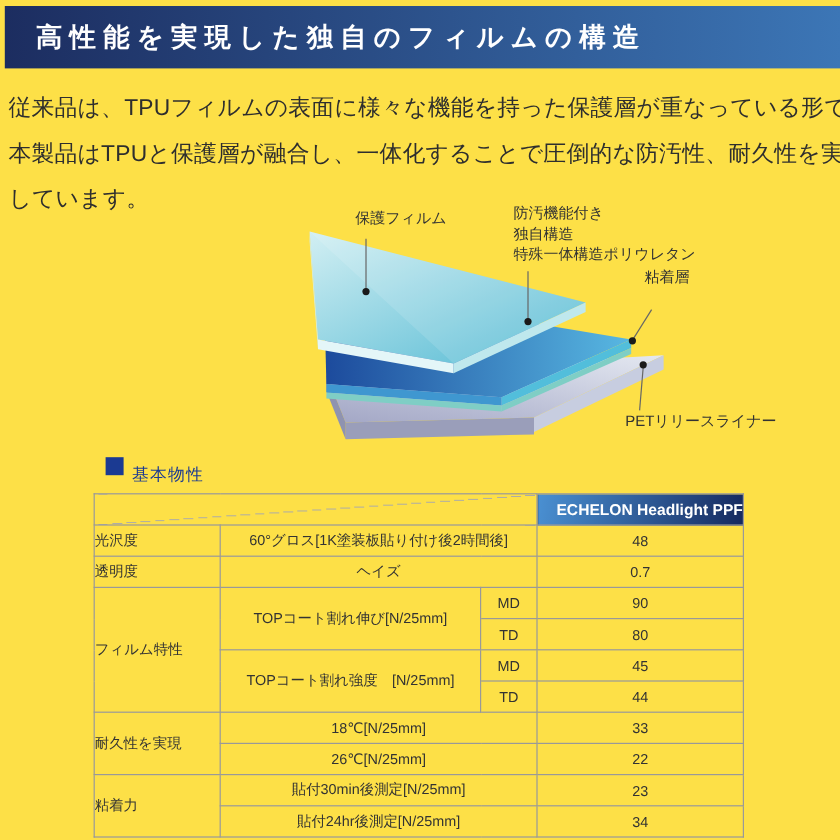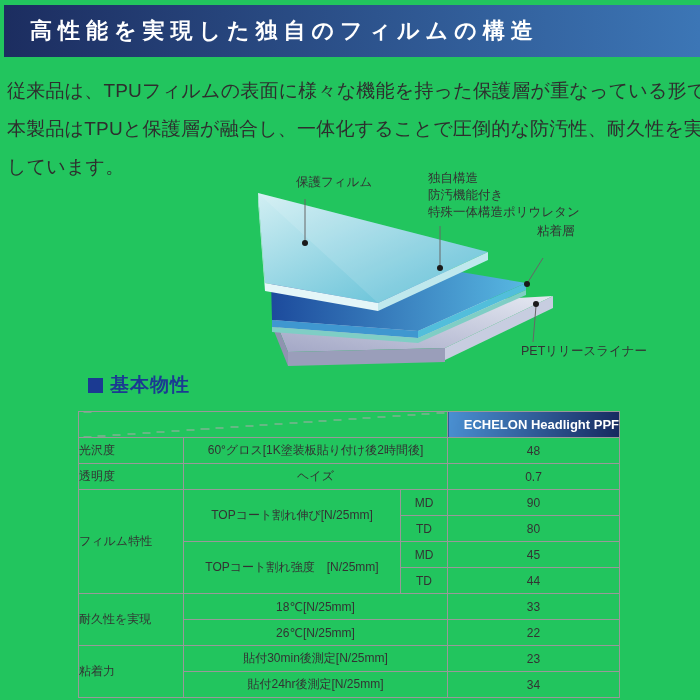--- a/index.html
+++ b/index.html
@@ -1,17 +1,17 @@
 <!DOCTYPE html>
 <html><head>
 <meta charset="utf-8">
 <style>
   html,body{margin:0;padding:0;background:#fff;}
   .page{
-    position:relative;width:700px;height:700px;background:#22c55e;overflow:hidden;
+    position:relative;width:700px;height:700px;background:#fde047;overflow:hidden;
     font-family:"Liberation Sans","DejaVu Sans",sans-serif;color:#333;
   }
   
   .header{
     position:absolute;left:4px;top:5px;right:0;height:52px;
     display:flex;align-items:center;
     background:linear-gradient(90deg,#1c2d60,#3c76b6);
   }
   .header-title{
     color:#fff;font-family:"DejaVu Serif","Liberation Serif",serif;
@@ -20,21 +20,21 @@
   
   .intro{position:absolute;left:7px;top:72px;width:690px;}
   .intro div{font-size:19px;line-height:38px;color:#2e2e2e;letter-spacing:.2px;white-space:nowrap;}
   
   .diagram{position:absolute;left:235px;top:170px;width:450px;height:205px;}
   .diagram svg{position:absolute;left:0;top:0;}
   .dlabel{position:absolute;font-size:12.5px;color:#333;line-height:17px;white-space:nowrap;}
   
   .section-title{position:absolute;left:88px;top:372px;display:flex;align-items:center;}
   .section-title .sq{width:15px;height:15px;background:#1b3a92;margin-right:7px;}
-  .section-title .txt{font-size:19px;font-weight:bold;color:#1b3a92;letter-spacing:1px;}
+  .section-title .txt{font-size:14px;font-weight:normal;color:#1b3a92;letter-spacing:1px;margin-top:15px;}
   
   table.props{
     position:absolute;left:78px;top:411px;width:541px;
     border-collapse:collapse;table-layout:fixed;font-size:12px;color:#333;
   }
   table.props td,table.props th{border:1px solid #999;padding:0;height:25px;vertical-align:middle;}
   td.cat{padding-left:13px;text-align:left;}
   td.prop{padding-left:15px;text-align:center;}
   td.dir{text-align:center;}
   td.val{text-align:center;}
@@ -105,22 +105,22 @@
       <line x1="308" y1="88" x2="293" y2="112" stroke="#666" stroke-width="1"></line>
       <circle cx="292" cy="114" r="3" fill="#1a1a1a"></circle>
 
       <line x1="298" y1="172" x2="301" y2="136" stroke="#666" stroke-width="1"></line>
       <circle cx="301" cy="134" r="3" fill="#1a1a1a"></circle>
     </svg>
 
     <div class="dlabel" style="left:61px;top:4px;">保護フィルム</div>
 
     <div class="dlabel" style="left:193px;top:0px;">
+      <div>防汚機能付き</div>
       <div>独自構造</div>
-      <div>防汚機能付き</div>
       <div>特殊一体構造ポリウレタン</div>
     </div>
 
     <div class="dlabel" style="left:302px;top:53px;">
       <div>粘着層</div>
     </div>
 
     <div class="dlabel" style="left:258px;top:173px;margin-left:28px;">PETリリースライナー</div>
   </div>
 

